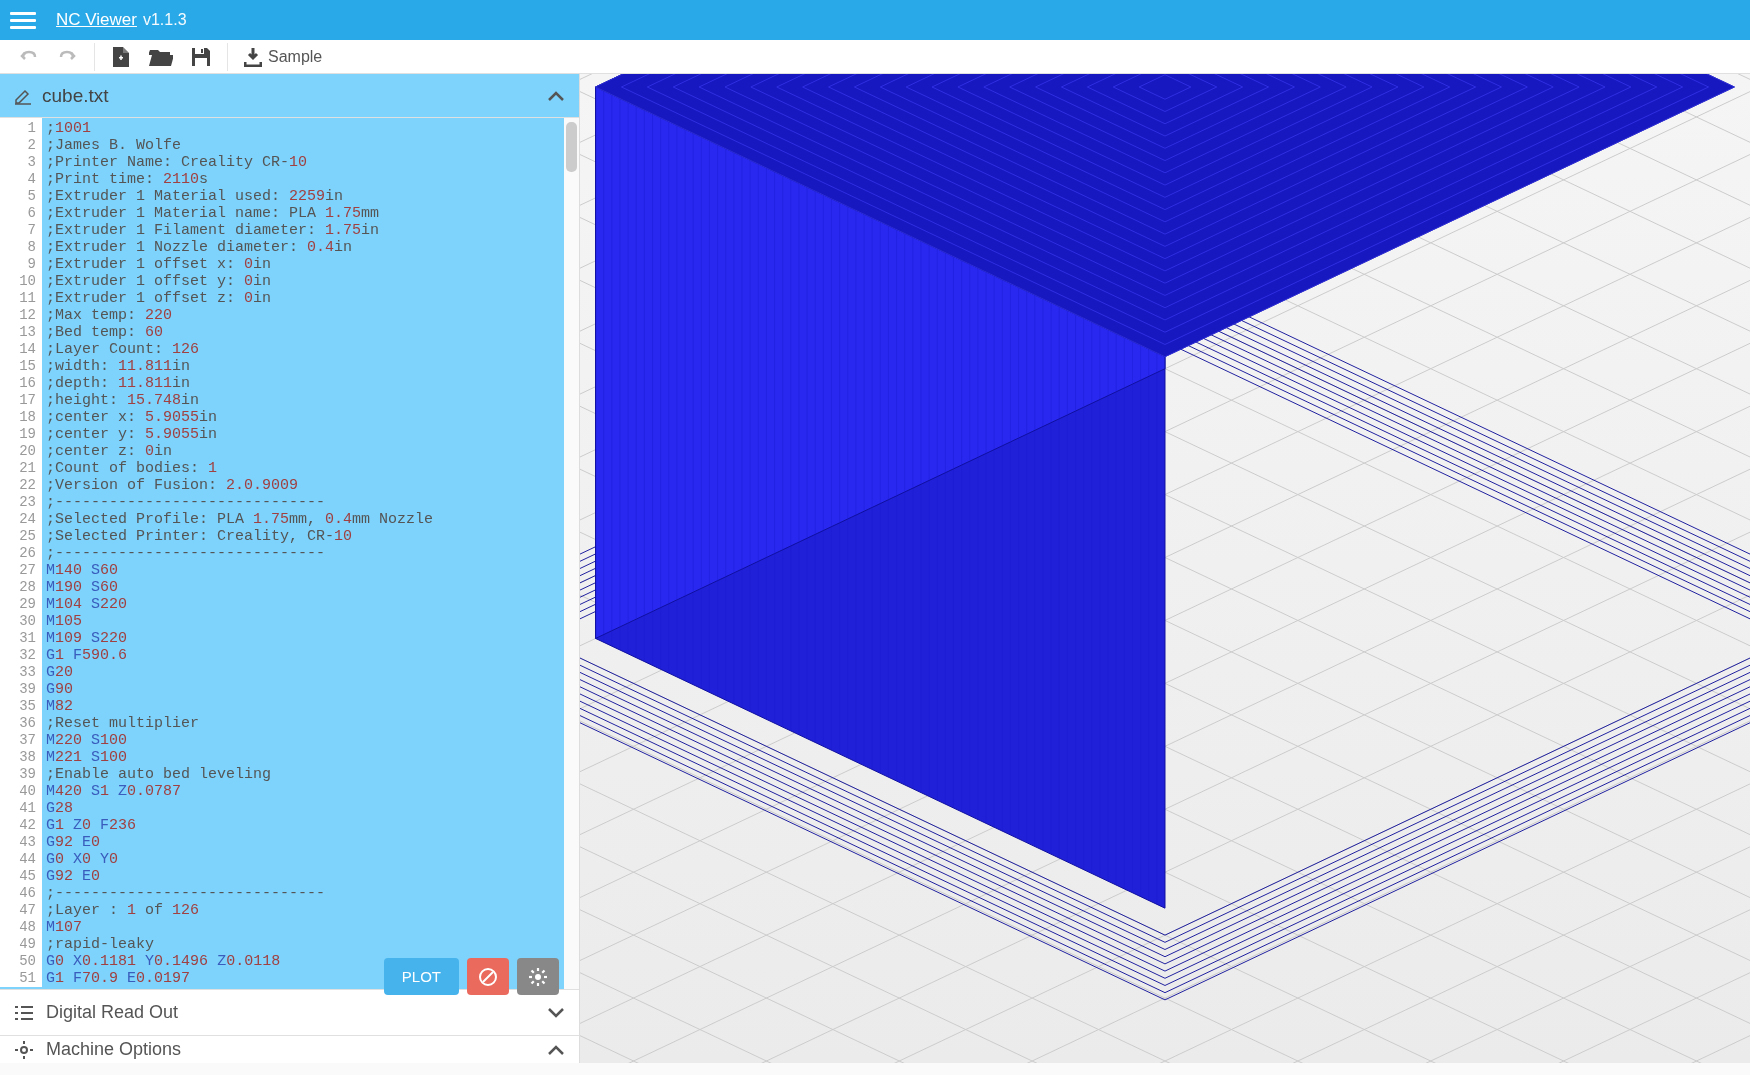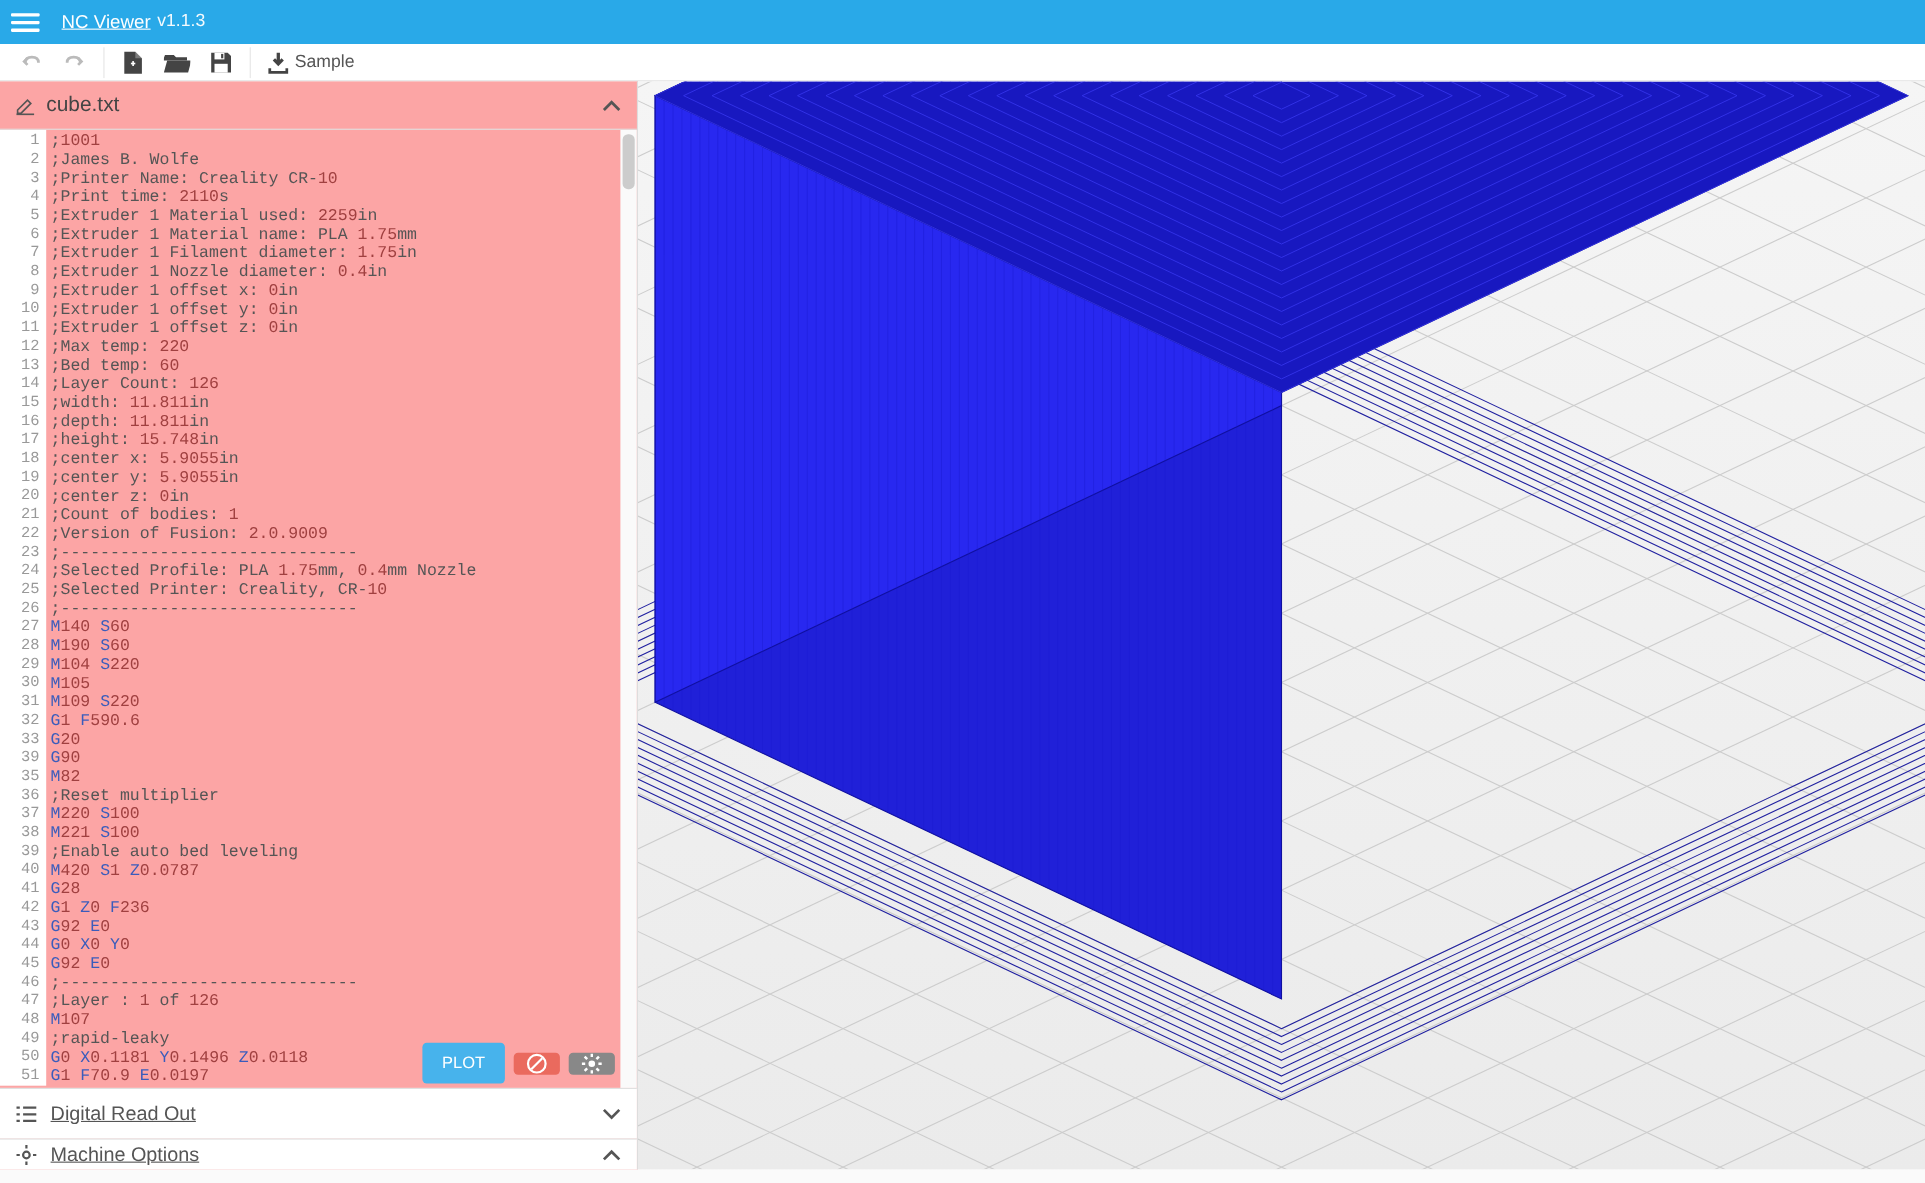--- a/index.html
+++ b/index.html
@@ -83,21 +83,21 @@
   display: flex;
   height: calc(100% - 40px - 46px);
 }
 
 .left-panel {
   width: 580px;
   border-right: 1px solid #ddd;
   position: relative;
   display: flex;
   flex-direction: column;
-  background: #fca5a5;
+  background: #7dd3fc;
 }
 
 .file-header {
   height: 44px;
   display: flex;
   align-items: center;
   padding: 0 14px;
   border-bottom: 1px solid #e0e0e0;
   gap: 10px;
 }
@@ -149,24 +149,23 @@
   position: absolute;
   top: 4px; left: 2px;
   width: 11px; height: 50px;
   background: #ccc;
   border-radius: 5px;
 }
 
 .bottom-buttons {
   position: absolute;
   right: 20px;
-  bottom: 78px;
+  bottom: 68px;
   display: flex;
   gap: 8px;
-  align-items: center;
 }
 .btn-plot {
   background: #47b3ec;
   color: white;
   border: none;
   padding: 10px 18px;
   font-size: 15px;
   border-radius: 4px;
   cursor: pointer;
 }
@@ -193,21 +192,21 @@
 
 .panel-section {
   height: 46px;
   border-top: 1px solid #e0e0e0;
   display: flex;
   align-items: center;
   padding: 0 14px;
   gap: 12px;
   background: #fff;
 }
-.panel-section .pname { font-size: 18px; color: #555; text-decoration: underline; }
+.panel-section .pname { font-size: 18px; color: #555; }
 .panel-section .chev { margin-left: auto; }
 
 .viewer {
   flex: 1;
   position: relative;
   background: linear-gradient(#f5f5f5, #ebebeb);
   overflow: hidden;
 }
 
 svg.viewer-svg {

